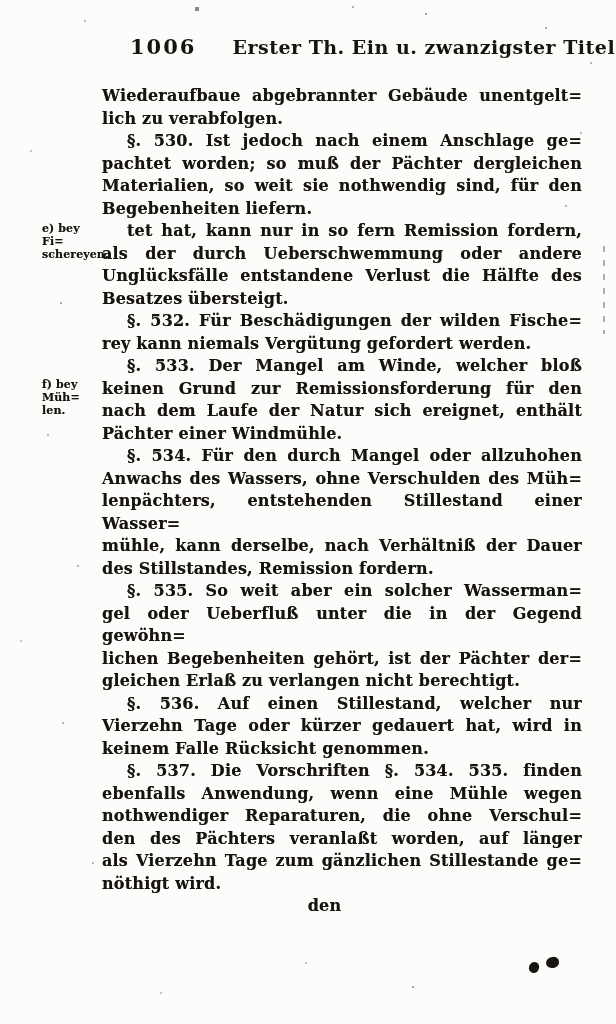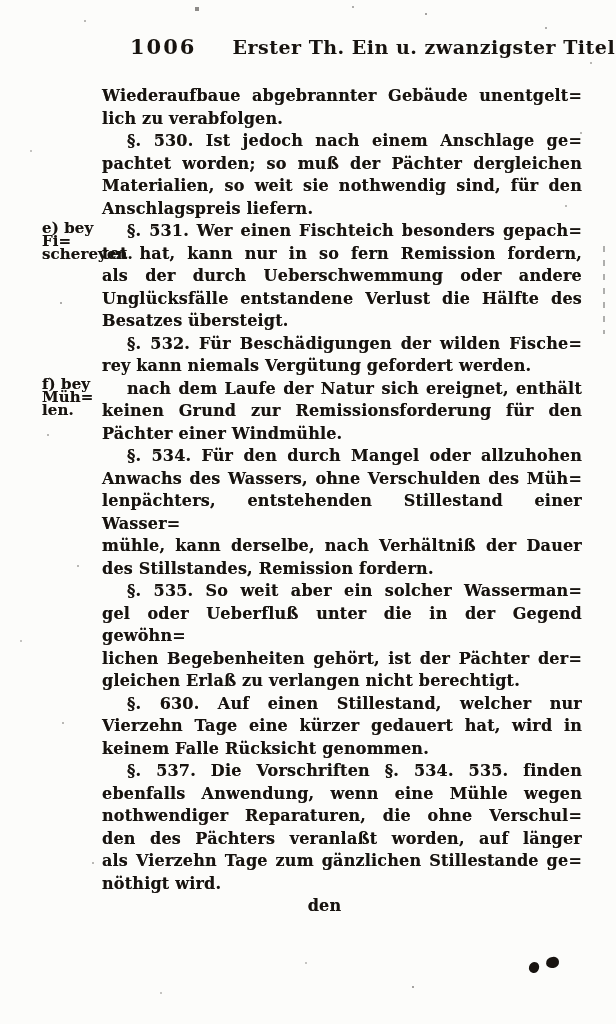--- a/index.html
+++ b/index.html
@@ -39,21 +39,21 @@
   .para { margin: 0; }
   .line { text-align: justify; text-align-last: justify; white-space: normal; }
   .line.endline { text-align-last: left; }
   .para.indent .line:first-child { text-indent: 25px; }
   #catchword-line { text-align: center; padding-right: 35px; }
 
   
   .margin-note {
     position: absolute;
     left: 42px; width: 62px;
-    font-size: 15px;
+    font-size: 11px;
     font-weight: 700;
     line-height: 13px;
     letter-spacing: 0.1px;
     text-shadow: 0 0 0.4px rgba(20,15,10,0.5);
   }
   #margin-note-1 { top: 222px; }
   #margin-note-2 { top: 378px; }
 
   
   #edge-dashes {
@@ -114,54 +114,54 @@
 
   <div id="text-block">
       <div class="para">
         <div class="line">Wiederaufbaue abgebrannter Gebäude unentgelt=</div>
         <div class="line endline">lich zu verabfolgen.</div>
       </div>
       <div class="para indent">
         <div class="line">§. 530.  Ist jedoch nach einem Anschlage ge=</div>
         <div class="line">pachtet worden; so muß der Pächter dergleichen</div>
         <div class="line">Materialien, so weit sie nothwendig sind, für den</div>
-        <div class="line endline">Anschlagspreis liefern.</div>
+        <div class="line endline">Begebenheiten liefern.</div>
       </div>
       <div class="para indent">
-        <div class="line">§. 531.  Wer einen Fischteich besonders gepach=</div>
         <div class="line">tet hat, kann nur in so fern Remission fordern,</div>
         <div class="line">als der durch Ueberschwemmung oder andere</div>
         <div class="line">Unglücksfälle entstandene Verlust die Hälfte des</div>
         <div class="line endline">Besatzes übersteigt.</div>
       </div>
       <div class="para indent">
         <div class="line">§. 532.  Für Beschädigungen der wilden Fische=</div>
         <div class="line endline">rey kann niemals Vergütung gefordert werden.</div>
       </div>
       <div class="para indent">
+        <div class="line">§. 533.  Der Mangel am Winde, welcher bloß</div>
+        <div class="line">keinen Grund zur Remissionsforderung für den</div>
         <div class="line">nach dem Laufe der Natur sich ereignet, enthält</div>
-        <div class="line">keinen Grund zur Remissionsforderung für den</div>
         <div class="line endline">Pächter einer Windmühle.</div>
       </div>
       <div class="para indent">
         <div class="line">§. 534.  Für den durch Mangel oder allzuhohen</div>
         <div class="line">Anwachs des Wassers, ohne Verschulden des Müh=</div>
         <div class="line">lenpächters, entstehenden Stillestand einer Wasser=</div>
         <div class="line">mühle, kann derselbe, nach Verhältniß der Dauer</div>
         <div class="line endline">des Stillstandes, Remission fordern.</div>
       </div>
       <div class="para indent">
         <div class="line">§. 535.  So weit aber ein solcher Wasserman=</div>
         <div class="line">gel oder Ueberfluß unter die in der Gegend gewöhn=</div>
         <div class="line">lichen Begebenheiten gehört, ist der Pächter der=</div>
         <div class="line endline">gleichen Erlaß zu verlangen nicht berechtigt.</div>
       </div>
       <div class="para indent">
-        <div class="line">§. 630.  Auf einen Stillestand, welcher nur</div>
-        <div class="line">Vierzehn Tage eine kürzer gedauert hat, wird in</div>
+        <div class="line">§. 536.  Auf einen Stillestand, welcher nur</div>
+        <div class="line">Vierzehn Tage oder kürzer gedauert hat, wird in</div>
         <div class="line endline">keinem Falle Rücksicht genommen.</div>
       </div>
       <div class="para indent">
         <div class="line">§. 537.  Die Vorschriften §. 534. 535. finden</div>
         <div class="line">ebenfalls Anwendung, wenn eine Mühle wegen</div>
         <div class="line">nothwendiger Reparaturen, die ohne Verschul=</div>
         <div class="line">den des Pächters veranlaßt worden, auf länger</div>
         <div class="line">als Vierzehn Tage zum gänzlichen Stillestande ge=</div>
         <div class="line endline">nöthigt wird.</div>
       </div>

